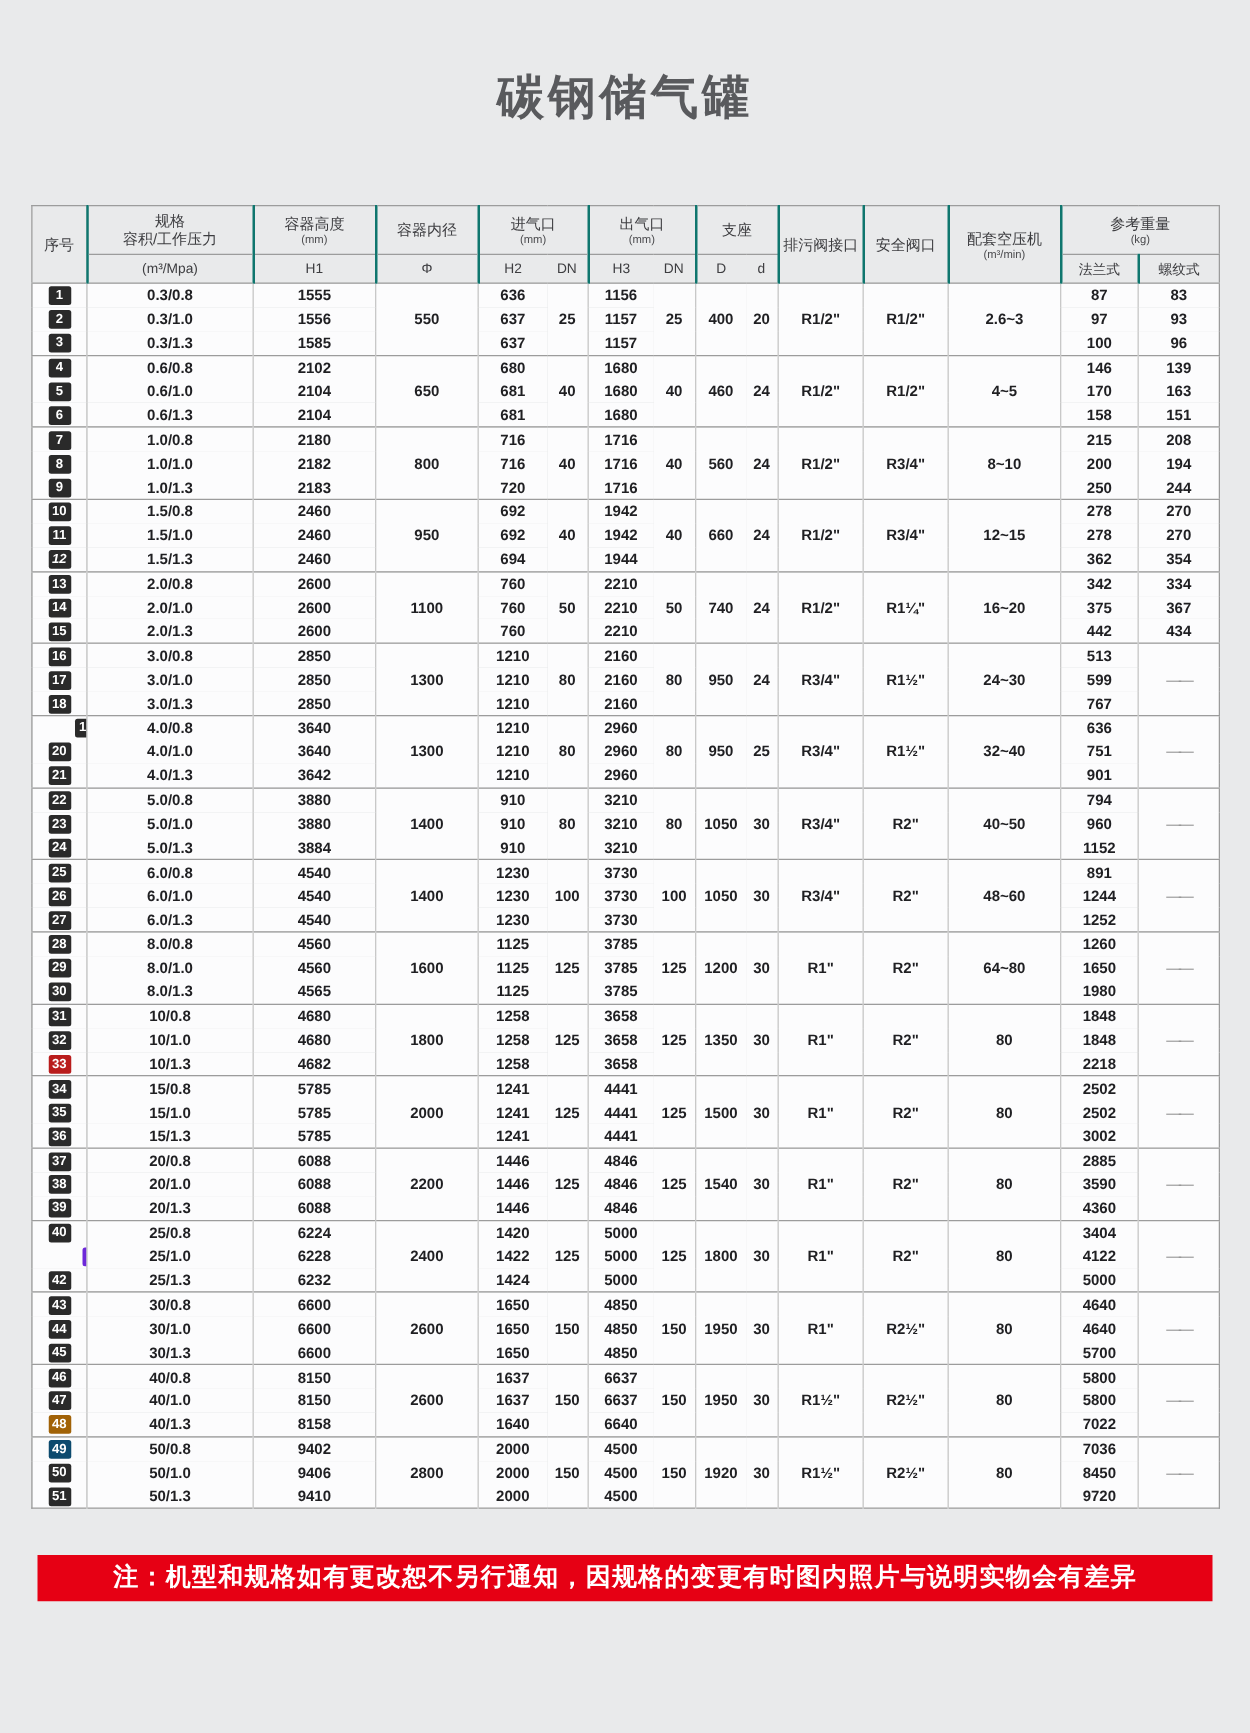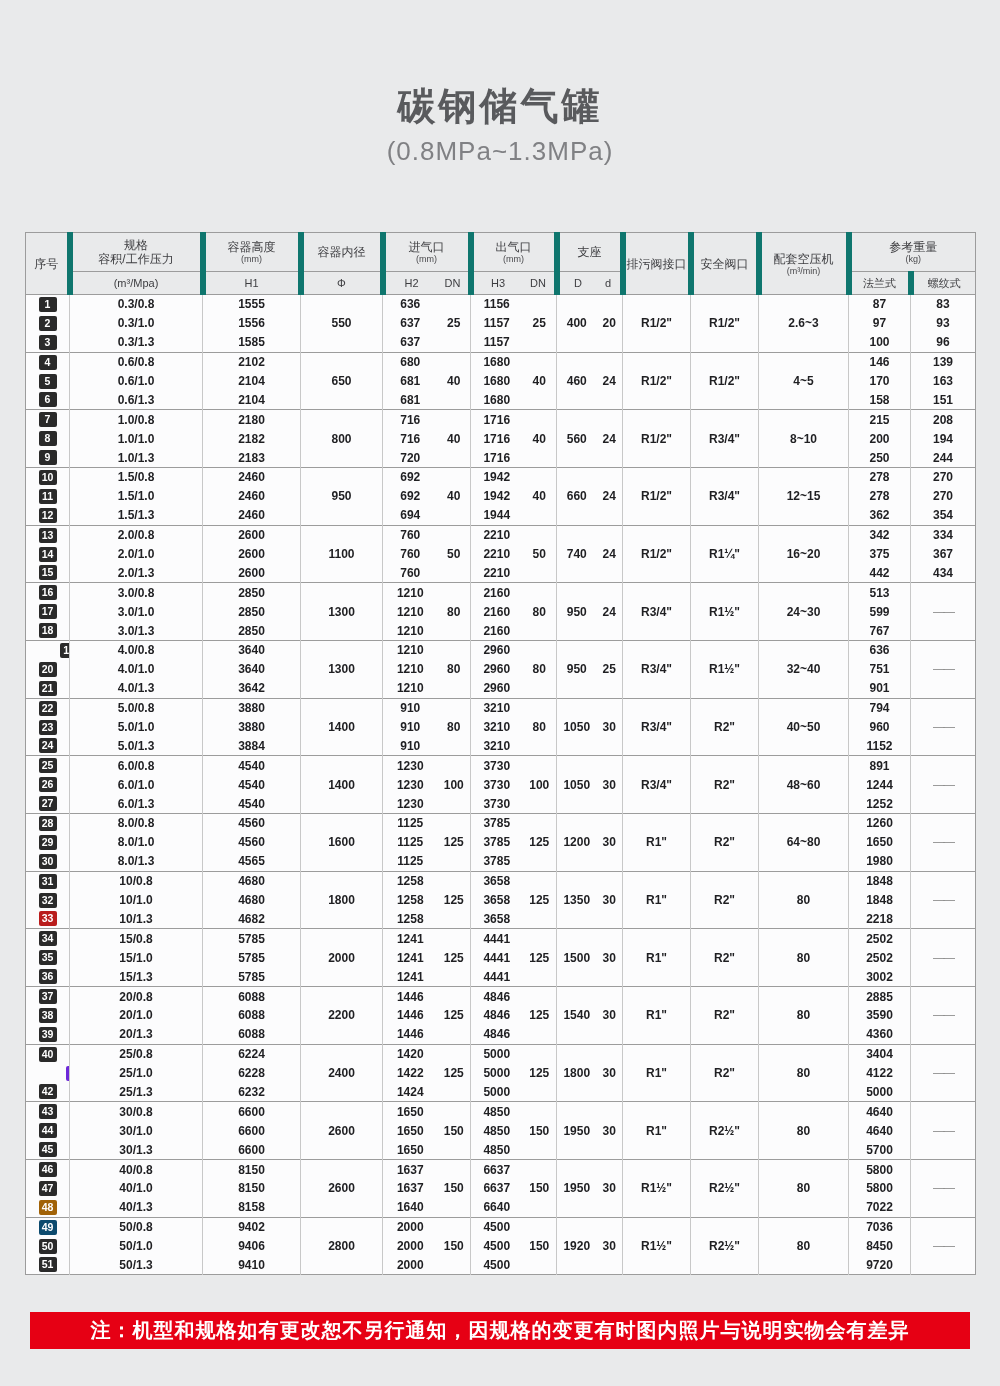--- a/index.html
+++ b/index.html
@@ -4,21 +4,21 @@
 <style>
   html,body{margin:0;padding:0;}
   body{
     width:1000px;height:1386px;
     background:#e9eaeb;
     font-family:"Liberation Sans", sans-serif;
     -webkit-font-smoothing:antialiased;
     overflow:hidden;
   }
   
-  .page-head{padding-top:84px;text-align:center;}
+  .page-head{padding-top:56px;text-align:center;}
   .page-title{
     font-size:38px;font-weight:bold;color:#595a5d;
     letter-spacing:3px;line-height:44px;
   }
   .page-subtitle{
     font-size:26px;color:#808184;line-height:34px;margin-top:6px;
     letter-spacing:1px;
   }
   
   .spec-table{
@@ -35,21 +35,21 @@
   .spec-table{border:1px solid #9c9c9c;}
   
   thead th{
     background:#e9eaeb;
     font-weight:normal;color:#3d3d40;
     border-bottom:1px solid #9c9c9c;
     font-size:12px;
   }
   thead tr.h-top th{height:38px;}
   thead tr.h-sub th{height:22px;font-size:11px;}
-  thead th.bl{border-left:6px solid #0f766e;}
+  thead th.bl{border-left:2px solid #0f766e;}
   .h-main{display:block;font-size:12px;line-height:14px;}
   .h-unit{display:block;font-size:9px;line-height:10px;color:#4a4a4d;}
   
   tbody td{
     background:#fcfcfd;
     height:18.9px;
     font-size:12px;font-weight:bold;color:#1f1f22;
   }
   tbody td.bl{border-left:1px solid #c8c8c8;}
   tbody td.gt{border-top:1px solid #9c9c9c;}
@@ -66,21 +66,20 @@
     background:#e60014;color:#ffffff;
     font-size:20px;font-weight:bold;text-align:center;
     letter-spacing:1px;
   }
 </style>
 </head>
 <body>
 
 <div class="page-head">
   <div class="page-title" style="color: rgb(89, 90, 93);">碳钢储气罐</div>
-  <div class="page-subtitle">(0.8MPa~1.3MPa)</div>
 </div>
 
 <table class="spec-table">
   <colgroup>
     <col style="width:44px">
       <col style="width:133px">
       <col style="width:98px">
       <col style="width:82px">
     <col style="width:55px">
       <col style="width:33px">
@@ -276,21 +275,21 @@
       <tr>
         <td class="c-no"><span class="badge" style="background: rgb(42, 42, 42);">11</span></td>
         <td class="bl c-spec">1.5/1.0</td>
         <td class="bl c-h1">2460</td>
         <td class="bl c-h2">692</td>
         <td class="bl c-h3">1942</td>
         <td class="bl c-flange">278</td>
         <td class="bl c-thread">270</td>
       </tr>
       <tr>
-        <td class="c-no"><span class="badge" style="background: rgb(42, 42, 42);">12</span></td>
+        <td class="c-no"><span class="badge" style="background: rgb(42, 42, 42); font-style: italic;">12</span></td>
         <td class="bl c-spec">1.5/1.3</td>
         <td class="bl c-h1">2460</td>
         <td class="bl c-h2">694</td>
         <td class="bl c-h3">1944</td>
         <td class="bl c-flange">362</td>
         <td class="bl c-thread">354</td>
       </tr>
       <tr>
         <td class="c-no gt"><span class="badge" style="background: rgb(42, 42, 42);">13</span></td>
         <td class="bl c-spec gt">2.0/0.8</td>

